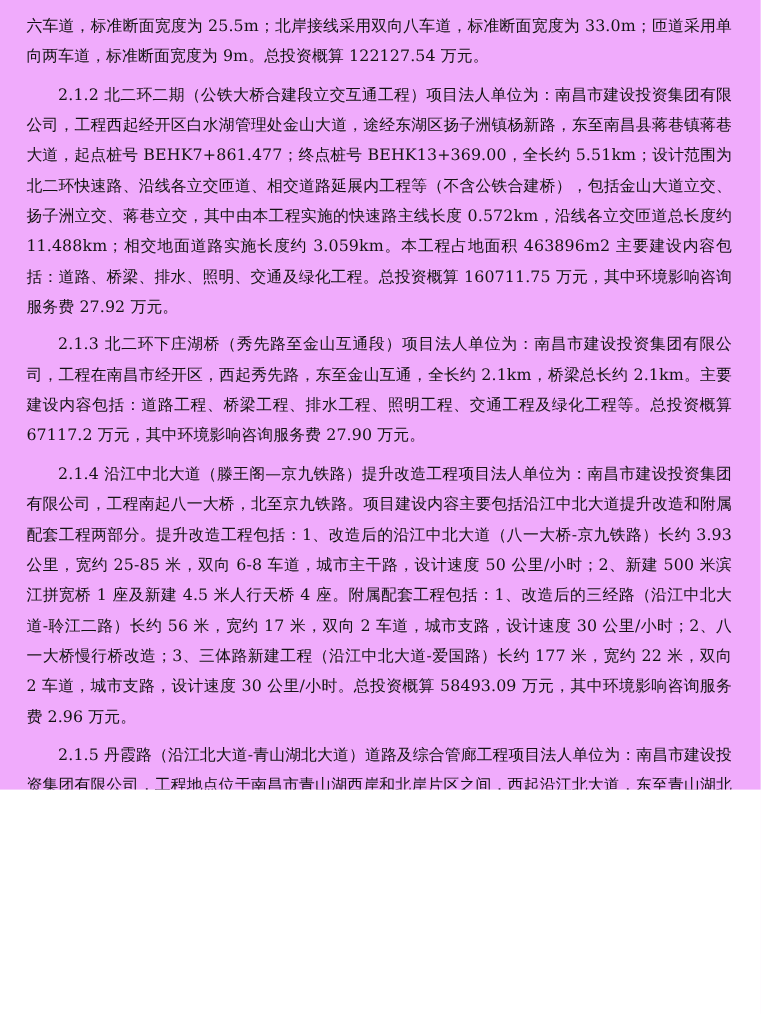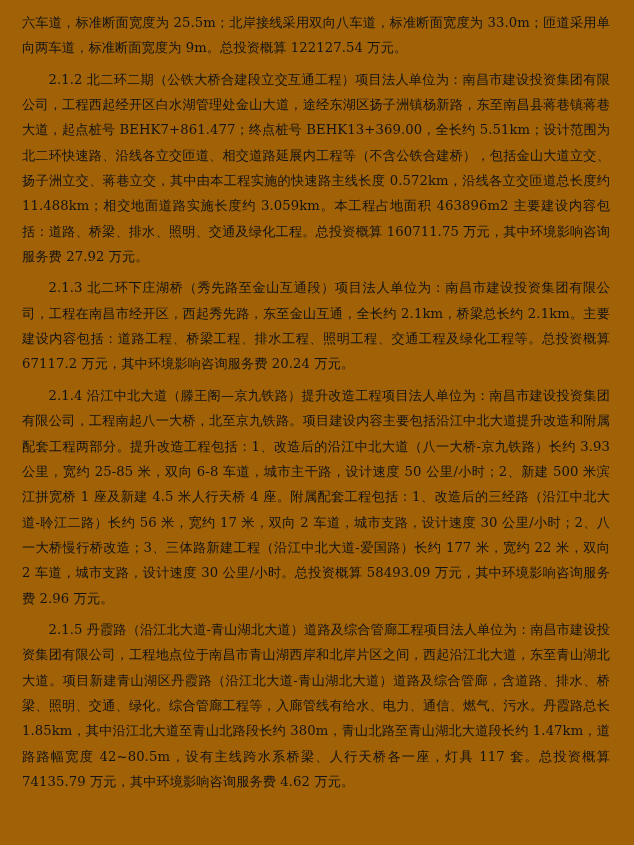--- a/index.html
+++ b/index.html
@@ -10,24 +10,24 @@
   body {
     width: 634px;
     height: 845px;
     font-family: "DejaVu Serif", "Liberation Serif", serif;
     color: #1a1a1a;
     -webkit-font-smoothing: antialiased;
   }
   .page {
     position: relative;
     width: 634px;
-    height: 845px;
+    height: 658px;
     box-sizing: border-box;
     padding: 10px 24px 26px 22px;
-    background: #a16207;
+    background: #f0abfc;
     overflow: hidden;
   }
   .para {
     font-size: 13.2px;
     line-height: 1.92;
     text-align: justify;
     text-justify: inter-ideograph;
     margin: 0 0 2px 0;
     letter-spacing: 0.1px;
     color: #131313;
@@ -41,18 +41,18 @@
   .spacer-sm { height: 4px; }
 </style>
 </head>
 <body>
 
 <div class="page">
   <p class="para cont">六车道，标准断面宽度为 25.5m；北岸接线采用双向八车道，标准断面宽度为 33.0m；匝道采用单向两车道，标准断面宽度为 9m。总投资概算 122127.54 万元。</p>
   <div class="spacer-sm"></div>
   <p class="para indent">2.1.2 北二环二期（公铁大桥合建段立交互通工程）项目法人单位为：南昌市建设投资集团有限公司，工程西起经开区白水湖管理处金山大道，途经东湖区扬子洲镇杨新路，东至南昌县蒋巷镇蒋巷大道，起点桩号 BEHK7+861.477；终点桩号 BEHK13+369.00，全长约 5.51km；设计范围为北二环快速路、沿线各立交匝道、相交道路延展内工程等（不含公铁合建桥），包括金山大道立交、扬子洲立交、蒋巷立交，其中由本工程实施的快速路主线长度 0.572km，沿线各立交匝道总长度约 11.488km；相交地面道路实施长度约 3.059km。本工程占地面积 463896m2 主要建设内容包括：道路、桥梁、排水、照明、交通及绿化工程。总投资概算 160711.75 万元，其中环境影响咨询服务费 27.92 万元。</p>
   <div class="spacer-sm"></div>
-  <p class="para indent">2.1.3 北二环下庄湖桥（秀先路至金山互通段）项目法人单位为：南昌市建设投资集团有限公司，工程在南昌市经开区，西起秀先路，东至金山互通，全长约 2.1km，桥梁总长约 2.1km。主要建设内容包括：道路工程、桥梁工程、排水工程、照明工程、交通工程及绿化工程等。总投资概算 67117.2 万元，其中环境影响咨询服务费 20.24 万元。</p>
+  <p class="para indent">2.1.3 北二环下庄湖桥（秀先路至金山互通段）项目法人单位为：南昌市建设投资集团有限公司，工程在南昌市经开区，西起秀先路，东至金山互通，全长约 2.1km，桥梁总长约 2.1km。主要建设内容包括：道路工程、桥梁工程、排水工程、照明工程、交通工程及绿化工程等。总投资概算 67117.2 万元，其中环境影响咨询服务费 27.90 万元。</p>
   <div class="spacer-sm"></div>
   <p class="para indent">2.1.4 沿江中北大道（滕王阁—京九铁路）提升改造工程项目法人单位为：南昌市建设投资集团有限公司，工程南起八一大桥，北至京九铁路。项目建设内容主要包括沿江中北大道提升改造和附属配套工程两部分。提升改造工程包括：1、改造后的沿江中北大道（八一大桥-京九铁路）长约 3.93 公里，宽约 25-85 米，双向 6-8 车道，城市主干路，设计速度 50 公里/小时；2、新建 500 米滨江拼宽桥 1 座及新建 4.5 米人行天桥 4 座。附属配套工程包括：1、改造后的三经路（沿江中北大道-聆江二路）长约 56 米，宽约 17 米，双向 2 车道，城市支路，设计速度 30 公里/小时；2、八一大桥慢行桥改造；3、三体路新建工程（沿江中北大道-爱国路）长约 177 米，宽约 22 米，双向 2 车道，城市支路，设计速度 30 公里/小时。总投资概算 58493.09 万元，其中环境影响咨询服务费 2.96 万元。</p>
   <div class="spacer-sm"></div>
   <p class="para indent">2.1.5 丹霞路（沿江北大道-青山湖北大道）道路及综合管廊工程项目法人单位为：南昌市建设投资集团有限公司，工程地点位于南昌市青山湖西岸和北岸片区之间，西起沿江北大道，东至青山湖北大道。项目新建青山湖区丹霞路（沿江北大道-青山湖北大道）道路及综合管廊，含道路、排水、桥梁、照明、交通、绿化。综合管廊工程等，入廊管线有给水、电力、通信、燃气、污水。丹霞路总长 1.85km，其中沿江北大道至青山北路段长约 380m，青山北路至青山湖北大道段长约 1.47km，道路路幅宽度 42~80.5m，设有主线跨水系桥梁、人行天桥各一座，灯具 117 套。总投资概算 74135.79 万元，其中环境影响咨询服务费 4.62 万元。</p>
 </div>
 
 </body></html>

